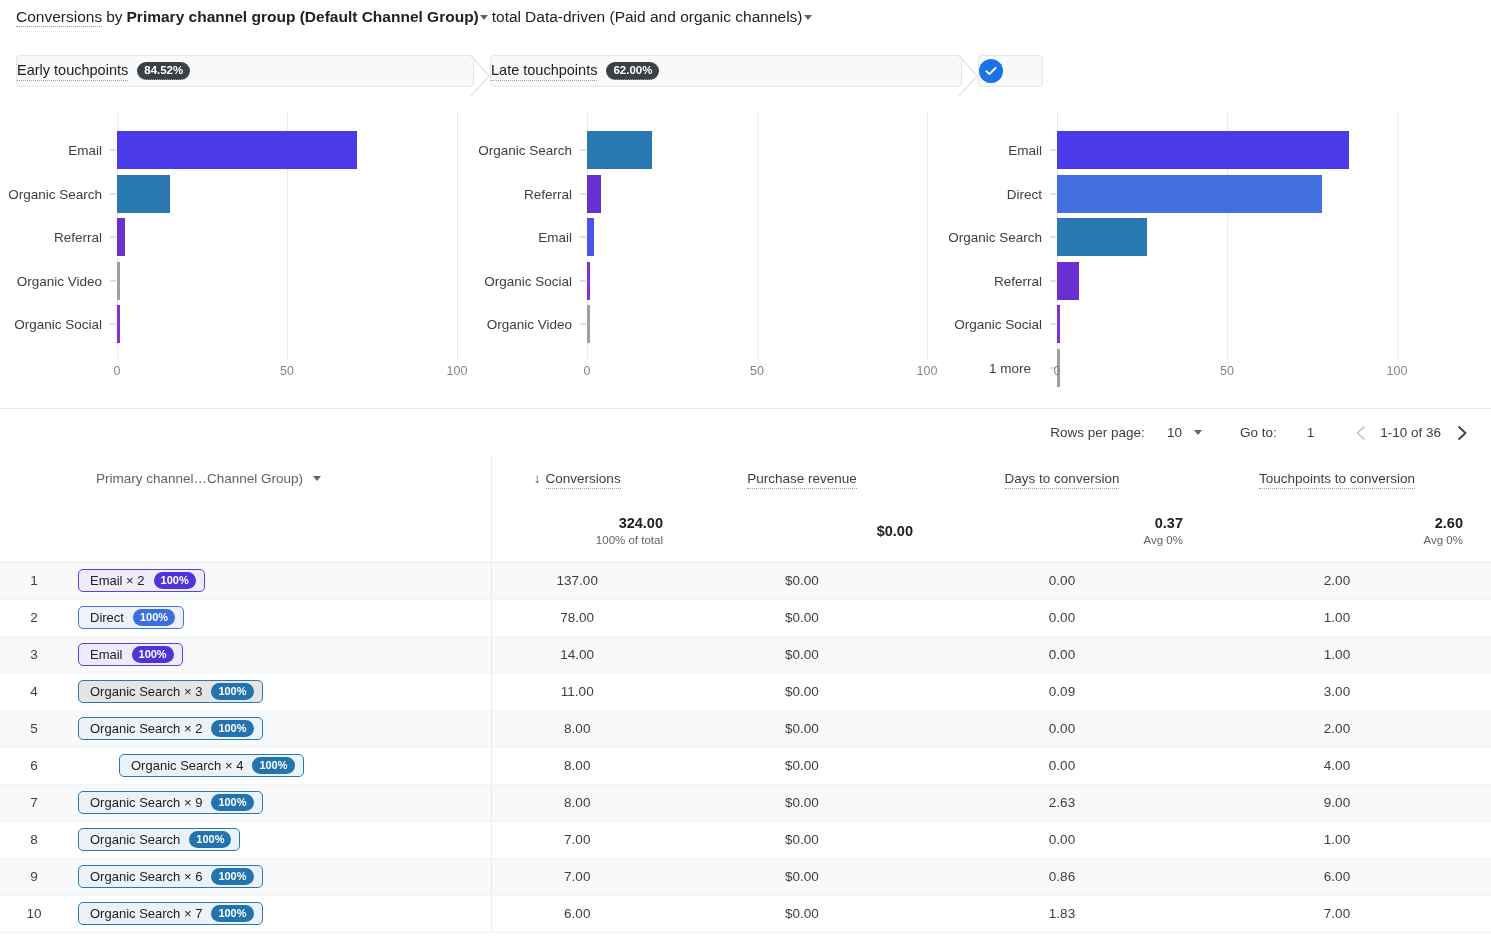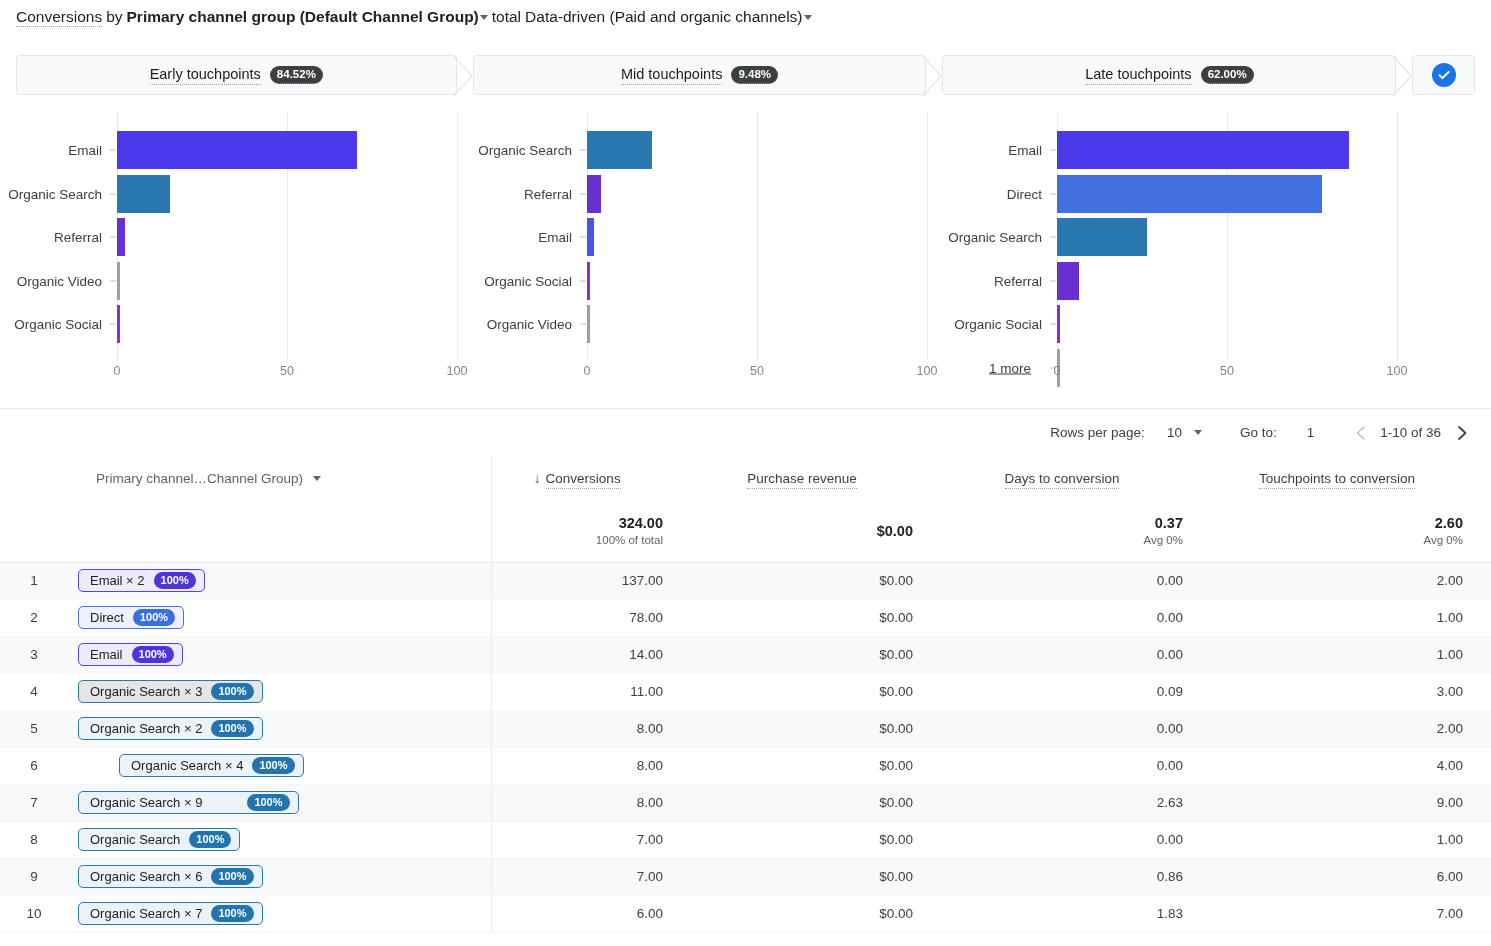--- a/index.html
+++ b/index.html
@@ -37,24 +37,24 @@
   .tabs {
     position: absolute; left: 16px; top: 55px;
     width: 1459px; height: 40px;
     display: flex; align-items: stretch;
   }
   .tab {
     position: relative;
     background: #f8f9fa;
     border: 1px solid #e4e6e9;
     border-radius: 4px;
-    display: flex; align-items: center; justify-content: center;
+    display: flex; align-items: center; justify-content: flex-start;
     font-size: 14.5px;
     color: #202124;
-    height: 40px;
+    height: 32px;
   }
   .tab.early { width: 458px; }
   .tab.mid   { width: 472px; margin-left: 16px; }
   .tab.late  { width: 472px; margin-left: 16px; }
   .tab.done  { width: 65px;  margin-left: 16px; }
   .tab-label {
     border-bottom: 1px dotted #9aa0a6;
     padding-bottom: 2px;
   }
   .tab-badge {
@@ -215,21 +215,21 @@
   .td-idx {
     text-align: center;
     color: #3c4043;
     font-size: 13.5px;
   }
   .td-dim {
     padding-left: 10px !important;
     border-right: 1px solid #e8eaed;
   }
   .td-num {
-    text-align: right; padding-right: 28px !important;
+    text-align: center; padding-right: 28px !important;
     color: #3c4043;
     margin-left: 46px;
   }
 
   .chip {
     display: inline-flex; align-items: center;
     height: 23px;
     border-radius: 5px;
     border: 1px solid;
     padding: 0 8px 0 11px;
@@ -259,29 +259,20 @@
   <div class="tab early">
     <span class="tab-label">Early touchpoints</span>
     <span class="tab-badge">84.52%</span>
     <span class="chev" style="right:-20px">
       <svg width="24" height="40" viewBox="0 0 24 40">
           <path d="M2 0 L20 20 L2 40" fill="none" stroke="#e4e6e9" stroke-width="1.4"></path>
         </svg>
     </span>
   </div>
 
-  <div class="tab mid">
-    <span class="tab-label">Mid touchpoints</span>
-    <span class="tab-badge">9.48%</span>
-    <span class="chev" style="right:-20px">
-      <svg width="24" height="40" viewBox="0 0 24 40">
-          <path d="M2 0 L20 20 L2 40" fill="none" stroke="#e4e6e9" stroke-width="1.4"></path>
-        </svg>
-    </span>
-  </div>
 
   <div class="tab late">
     <span class="tab-label">Late touchpoints</span>
     <span class="tab-badge">62.00%</span>
     <span class="chev" style="right:-20px">
       <svg width="24" height="40" viewBox="0 0 24 40">
           <path d="M2 0 L20 20 L2 40" fill="none" stroke="#e4e6e9" stroke-width="1.4"></path>
         </svg>
     </span>
   </div>
@@ -395,21 +386,21 @@
           <div class="barlabel" style="right: 368px;">Referral</div>
           <div class="tickmark" style="left: 110px;"></div>
           <div class="bar" style="left: 117px; width: 22.1px; background: rgb(106, 47, 208);"></div>
         </div>
         <div class="barrow" style="top: 190px;">
           <div class="barlabel" style="right: 368px;">Organic Social</div>
           <div class="tickmark" style="left: 110px;"></div>
           <div class="bar" style="left: 117px; width: 3.06px; background: rgb(132, 49, 206);"></div>
         </div>
         <div class="barrow" style="top: 233.5px;">
-          <div class="barlabel" style="right: 379px; text-decoration: underline;">1 more</div>
+          <div class="barlabel" style="right: 379px;">1 more</div>
           <div class="tickmark" style="left: 110px;"></div>
           <div class="bar" style="left: 117px; width: 3px; background: rgb(154, 160, 166);"></div>
         </div>
       </div>
       <div class="axis">
         <div class="axistick" style="left: 117px;">0</div>
         <div class="axistick" style="left: 287px;">50</div>
         <div class="axistick" style="left: 457px;">100</div>
       </div>
     </div>
@@ -549,21 +540,21 @@
             <span>Organic Search × 4</span>
             <span class="chip-pct" style="background: rgb(34, 115, 174);">100%</span>
           </span></td>
         <td class="td-num">8.00</td>
         <td class="td-num">$0.00</td>
         <td class="td-num">0.00</td>
         <td class="td-num">4.00</td>
       </tr>
       <tr class="data-row alt">
         <td class="td-idx">7</td>
-        <td class="td-dim"><span class="chip" style="border-color: rgb(42, 120, 176); background: rgb(235, 243, 248); gap: 36px;">
+        <td class="td-dim"><span class="chip" style="border-color: rgb(42, 120, 176); background: rgb(235, 243, 248);">
             <span>Organic Search × 9</span>
             <span class="chip-pct" style="background: rgb(34, 115, 174);">100%</span>
           </span></td>
         <td class="td-num">8.00</td>
         <td class="td-num">$0.00</td>
         <td class="td-num">2.63</td>
         <td class="td-num">9.00</td>
       </tr>
       <tr class="data-row">
         <td class="td-idx">8</td>

